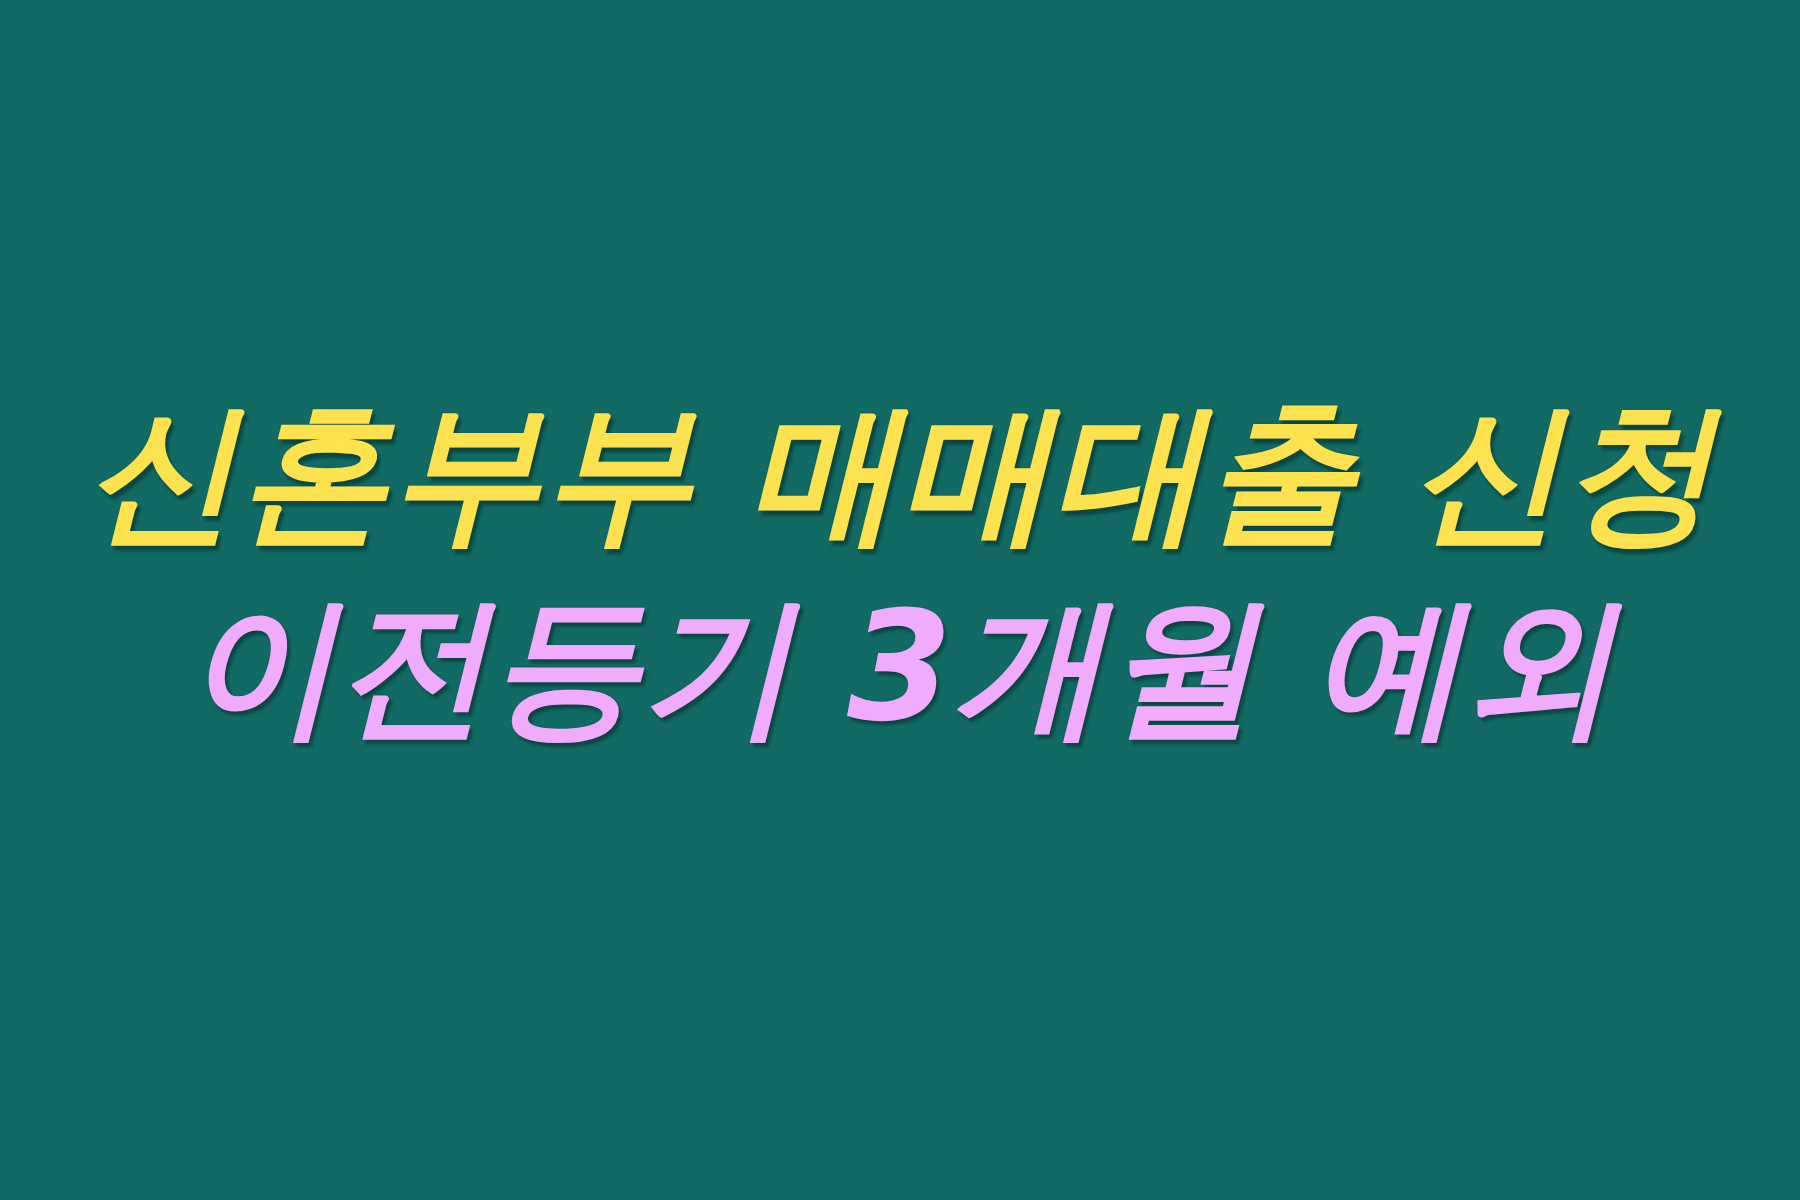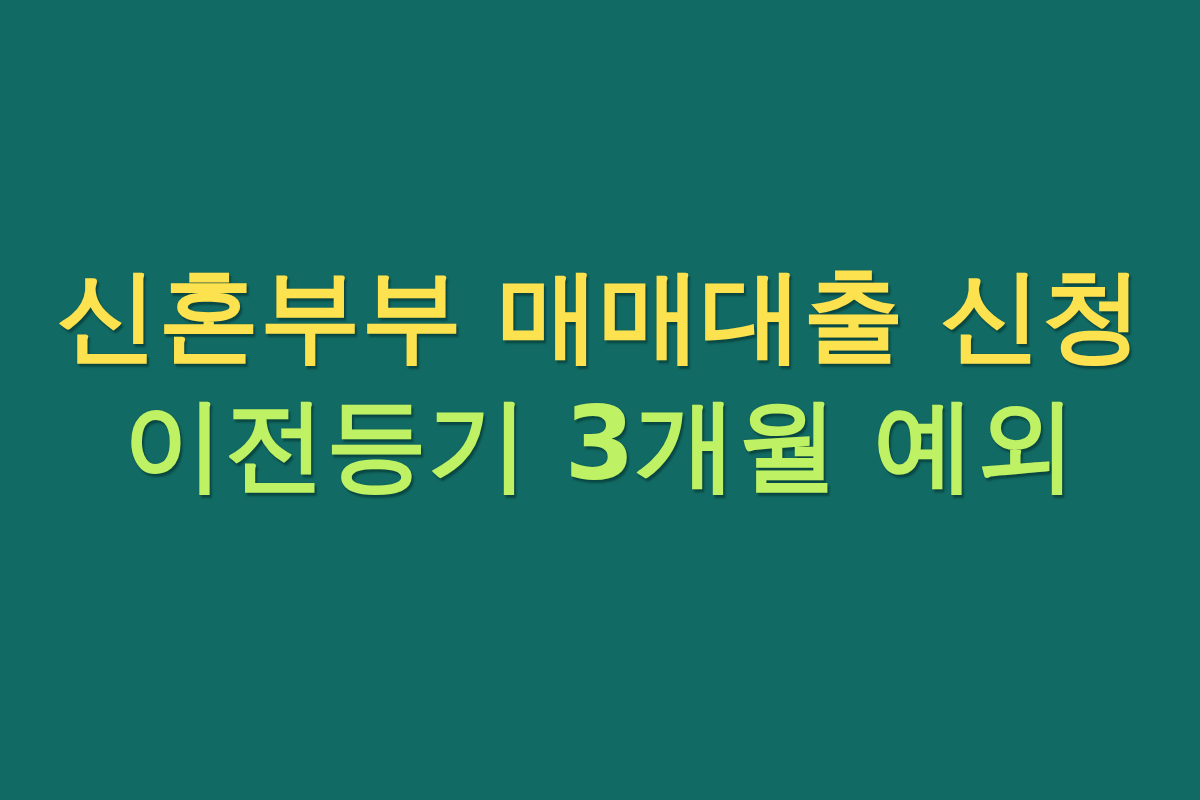--- a/index.html
+++ b/index.html
@@ -57,23 +57,23 @@
     font-size: 101px;
   }
 
   .headline-line--2 {
     font-size: 101px;
   }
 </style>
 </head>
 <body>
 
-<div id="banner-canvas" style="background: rgb(17, 106, 99);">
+<div id="banner-canvas" style="background: rgb(17, 106, 99); font-style: italic;">
 
   <div id="headline-block">
 
     <span class="headline-line headline-line--1" style="color: rgb(252, 226, 79);">신혼부부 매매대출 신청</span>
 
-    <span class="headline-line headline-line--2" style="color: #bef264;">이전등기 3개월 예외</span>
+    <span class="headline-line headline-line--2" style="color: #f0abfc;">이전등기 3개월 예외</span>
 
   </div>
 
 </div>
 
 </body></html>

